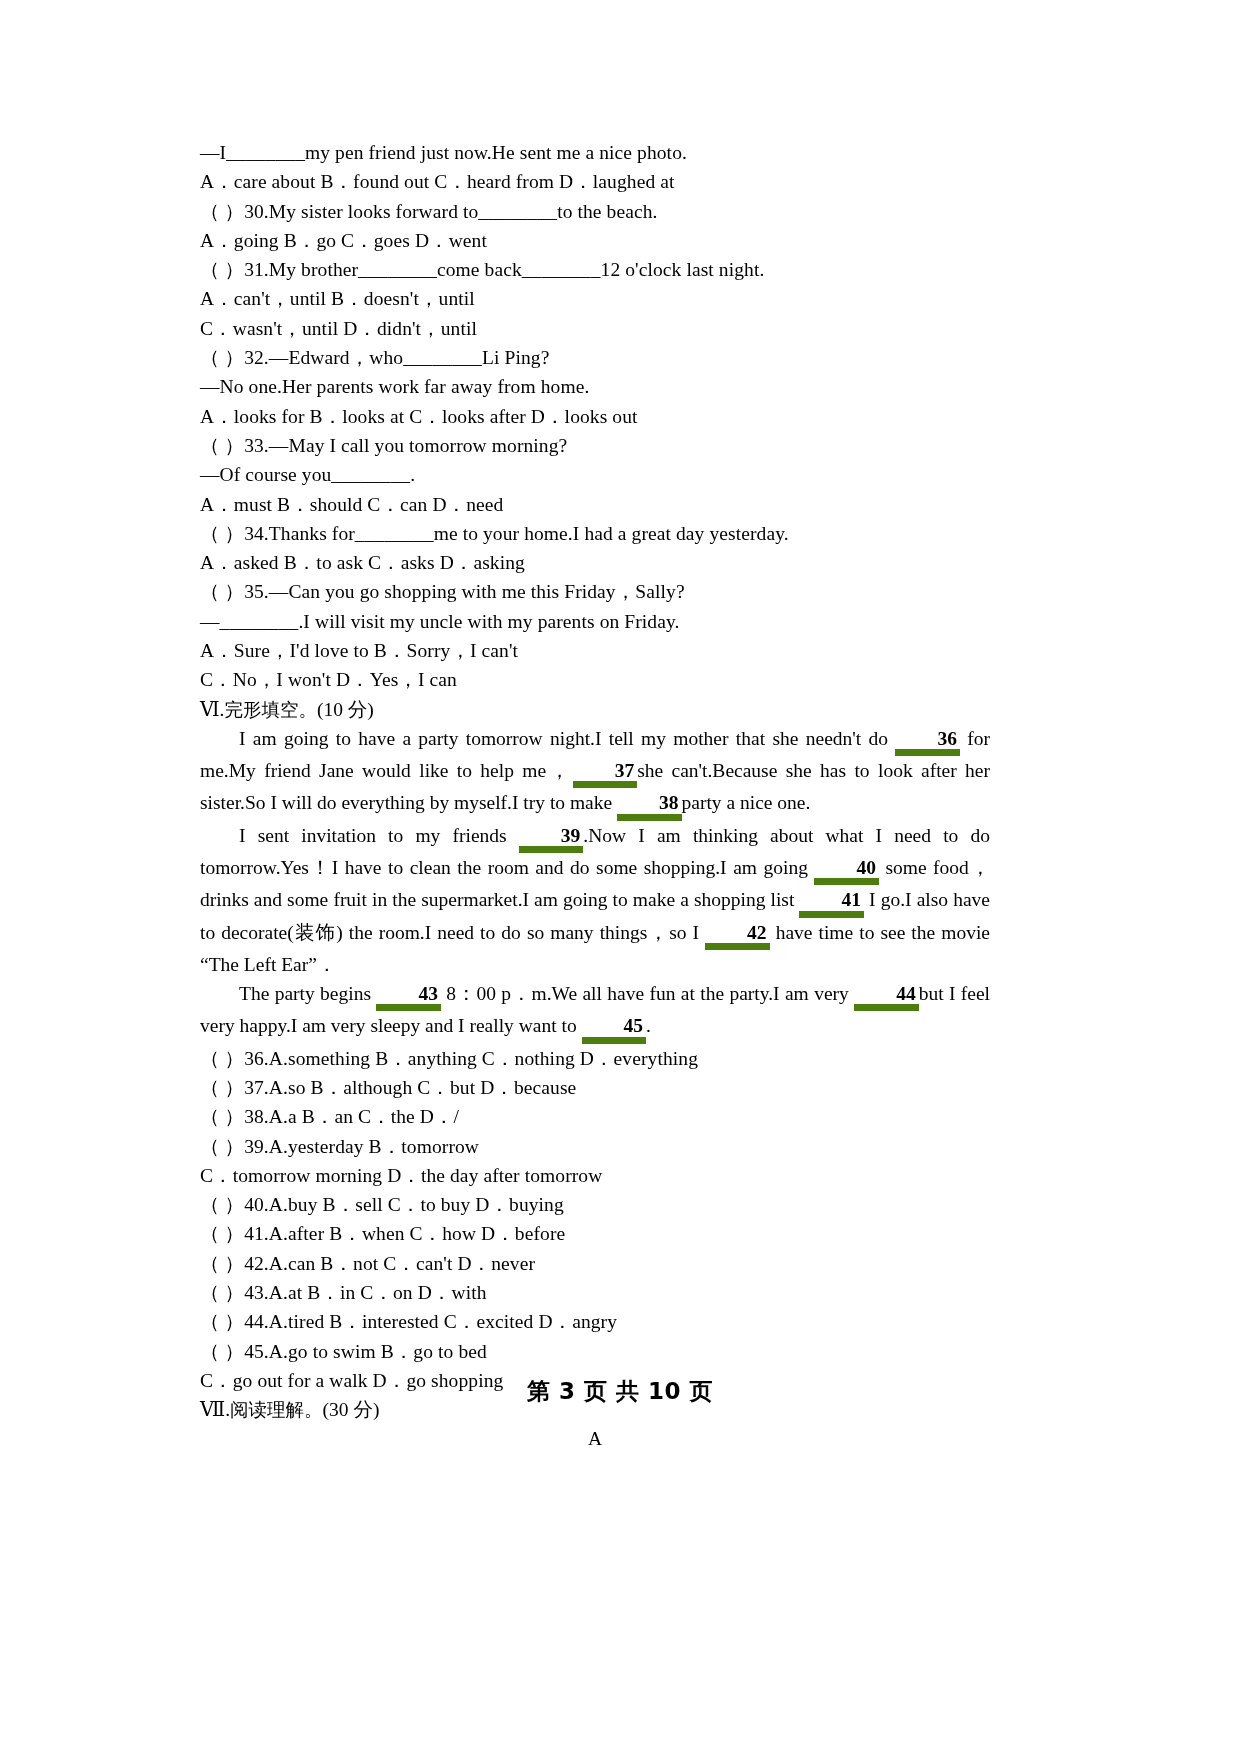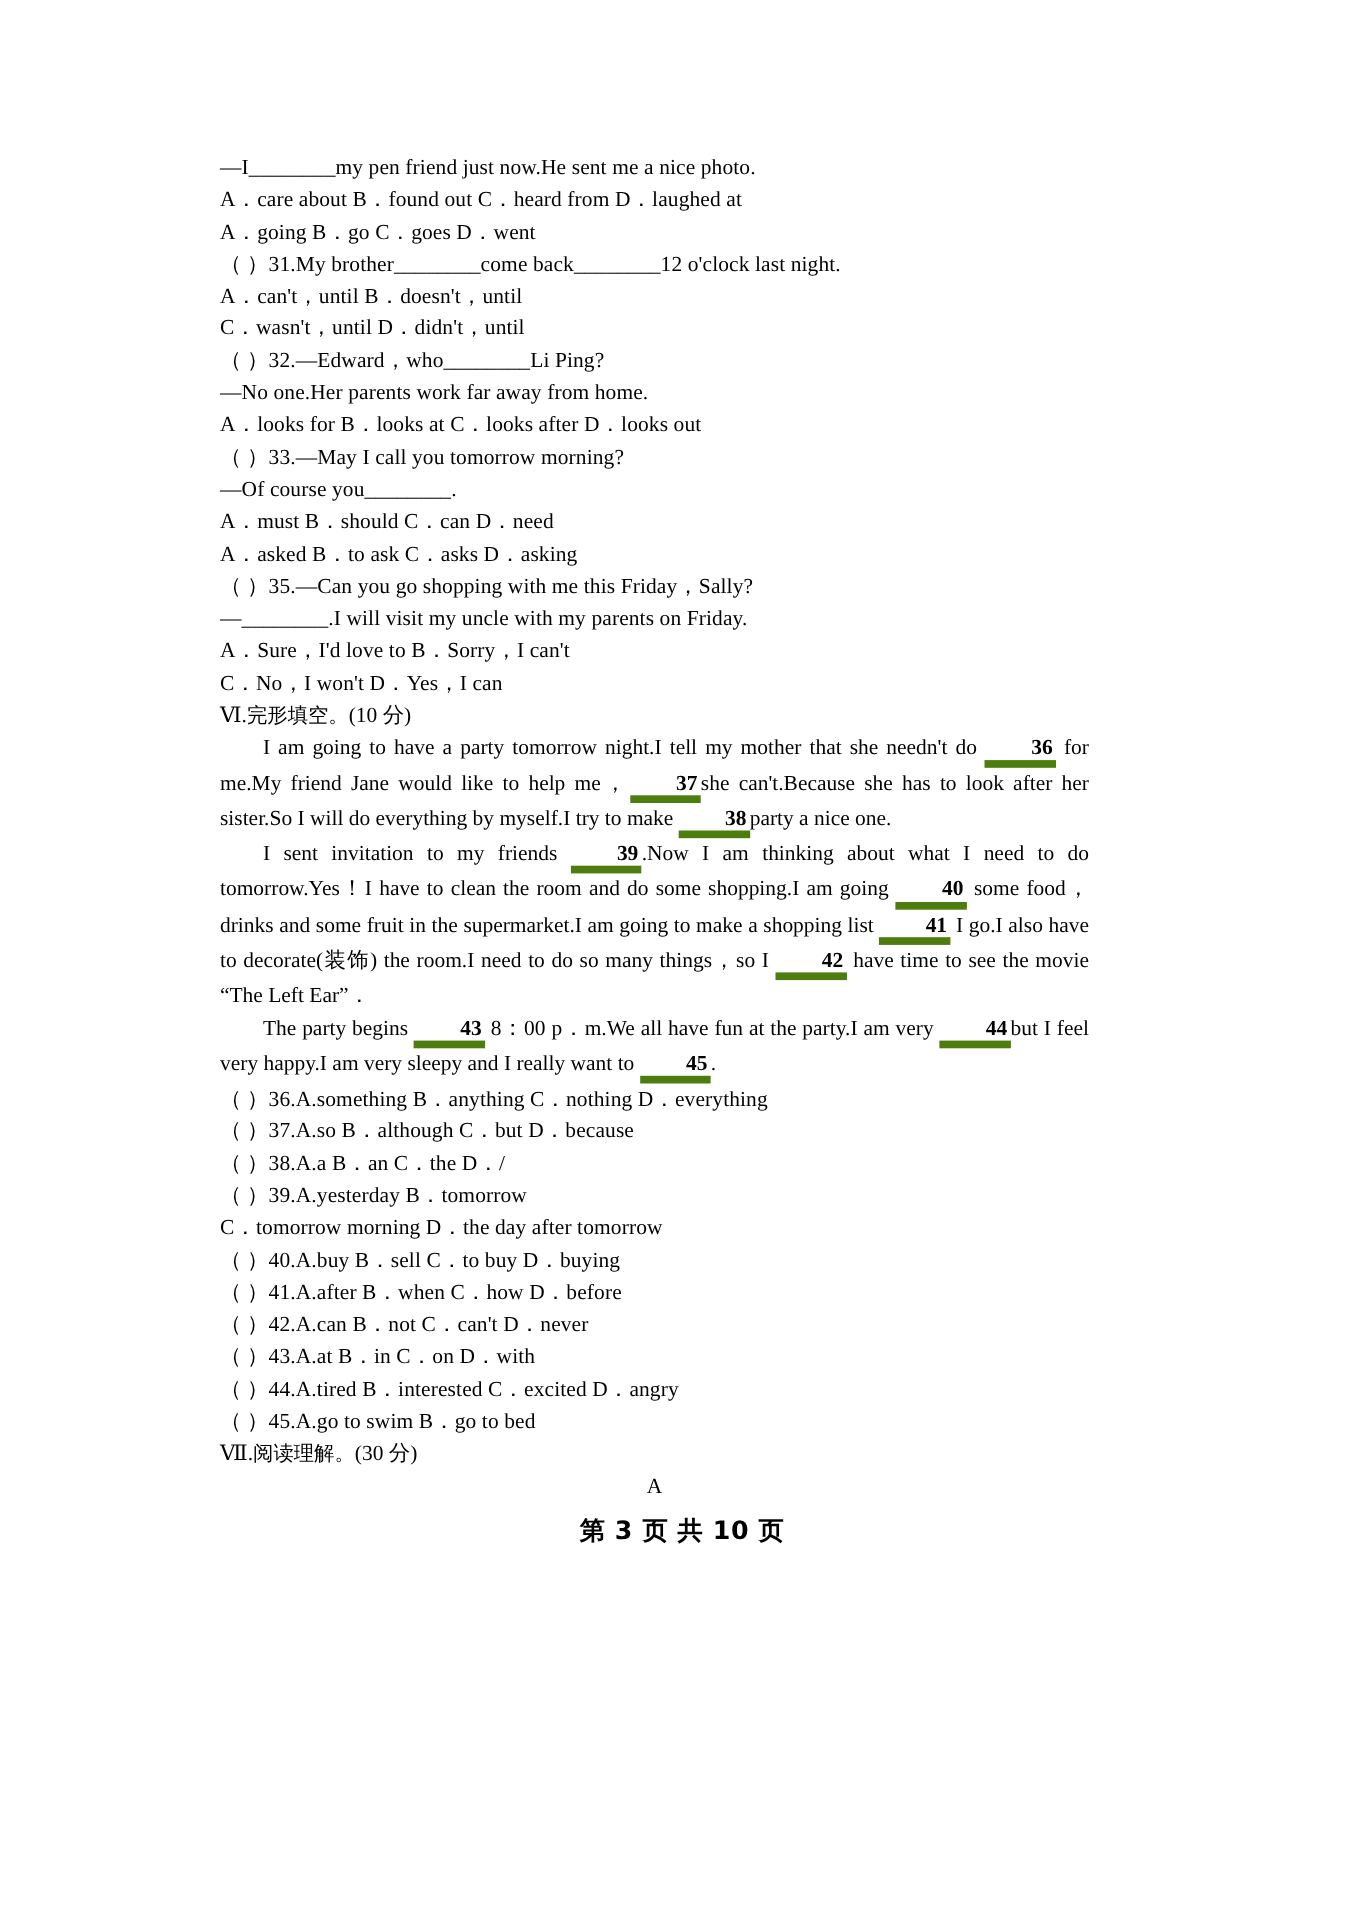--- a/index.html
+++ b/index.html
@@ -81,34 +81,36 @@
 </style>
 </head>
 <body>
 
 <div class="page">
   <div class="body-col">
 
     <div class="line">—I________my pen friend just now.He sent me a nice photo.</div>
     <div class="line">A．care about  B．found out  C．heard from  D．laughed at</div>
 
+    <div class="line">（    ）30.My sister looks forward to________to the beach.</div>
     <div class="line">A．going  B．go  C．goes  D．went</div>
 
     <div class="line">（    ）31.My brother________come back________12 o'clock last night.</div>
     <div class="line">A．can't，until  B．doesn't，until</div>
     <div class="line">C．wasn't，until  D．didn't，until</div>
 
     <div class="line">（    ）32.—Edward，who________Li Ping?</div>
     <div class="line">—No one.Her parents work far away from home.</div>
     <div class="line">A．looks for  B．looks at  C．looks after  D．looks out</div>
 
     <div class="line">（    ）33.—May I call you tomorrow morning?</div>
     <div class="line">—Of course you________.</div>
     <div class="line">A．must  B．should  C．can  D．need</div>
 
+    <div class="line">（    ）34.Thanks for________me to your home.I had a great day yesterday.</div>
     <div class="line">A．asked  B．to ask  C．asks  D．asking</div>
 
     <div class="line">（    ）35.—Can you go shopping with me this Friday，Sally?</div>
     <div class="line">—________.I will visit my uncle with my parents on Friday.</div>
     <div class="line">A．Sure，I'd love to  B．Sorry，I can't</div>
     <div class="line">C．No，I won't  D．Yes，I can</div>
 
     <div class="sec-head">
       <span>Ⅵ.</span><span class="cn">完形填空。</span><span>(10 分)</span>
     </div>
@@ -123,20 +125,21 @@
     <div class="line">（    ）37.A.so  B．although  C．but  D．because</div>
     <div class="line">（    ）38.A.a  B．an  C．the  D．/</div>
     <div class="line">（    ）39.A.yesterday  B．tomorrow</div>
     <div class="line">C．tomorrow morning  D．the day after tomorrow</div>
     <div class="line">（    ）40.A.buy  B．sell  C．to buy  D．buying</div>
     <div class="line">（    ）41.A.after  B．when  C．how  D．before</div>
     <div class="line">（    ）42.A.can  B．not  C．can't  D．never</div>
     <div class="line">（    ）43.A.at  B．in  C．on  D．with</div>
     <div class="line">（    ）44.A.tired  B．interested  C．excited  D．angry</div>
     <div class="line">（    ）45.A.go to swim  B．go to bed</div>
+    <div class="line">C．go out for a walk  D．go shopping</div>
 
     <div class="sec-head">
       <span>Ⅶ.</span><span class="cn">阅读理解。</span><span>(30 分)</span>
     </div>
 
     <div class="center-letter">A</div>
 
   </div>
 
   <div class="footer">第 3 页 共 10 页</div>

